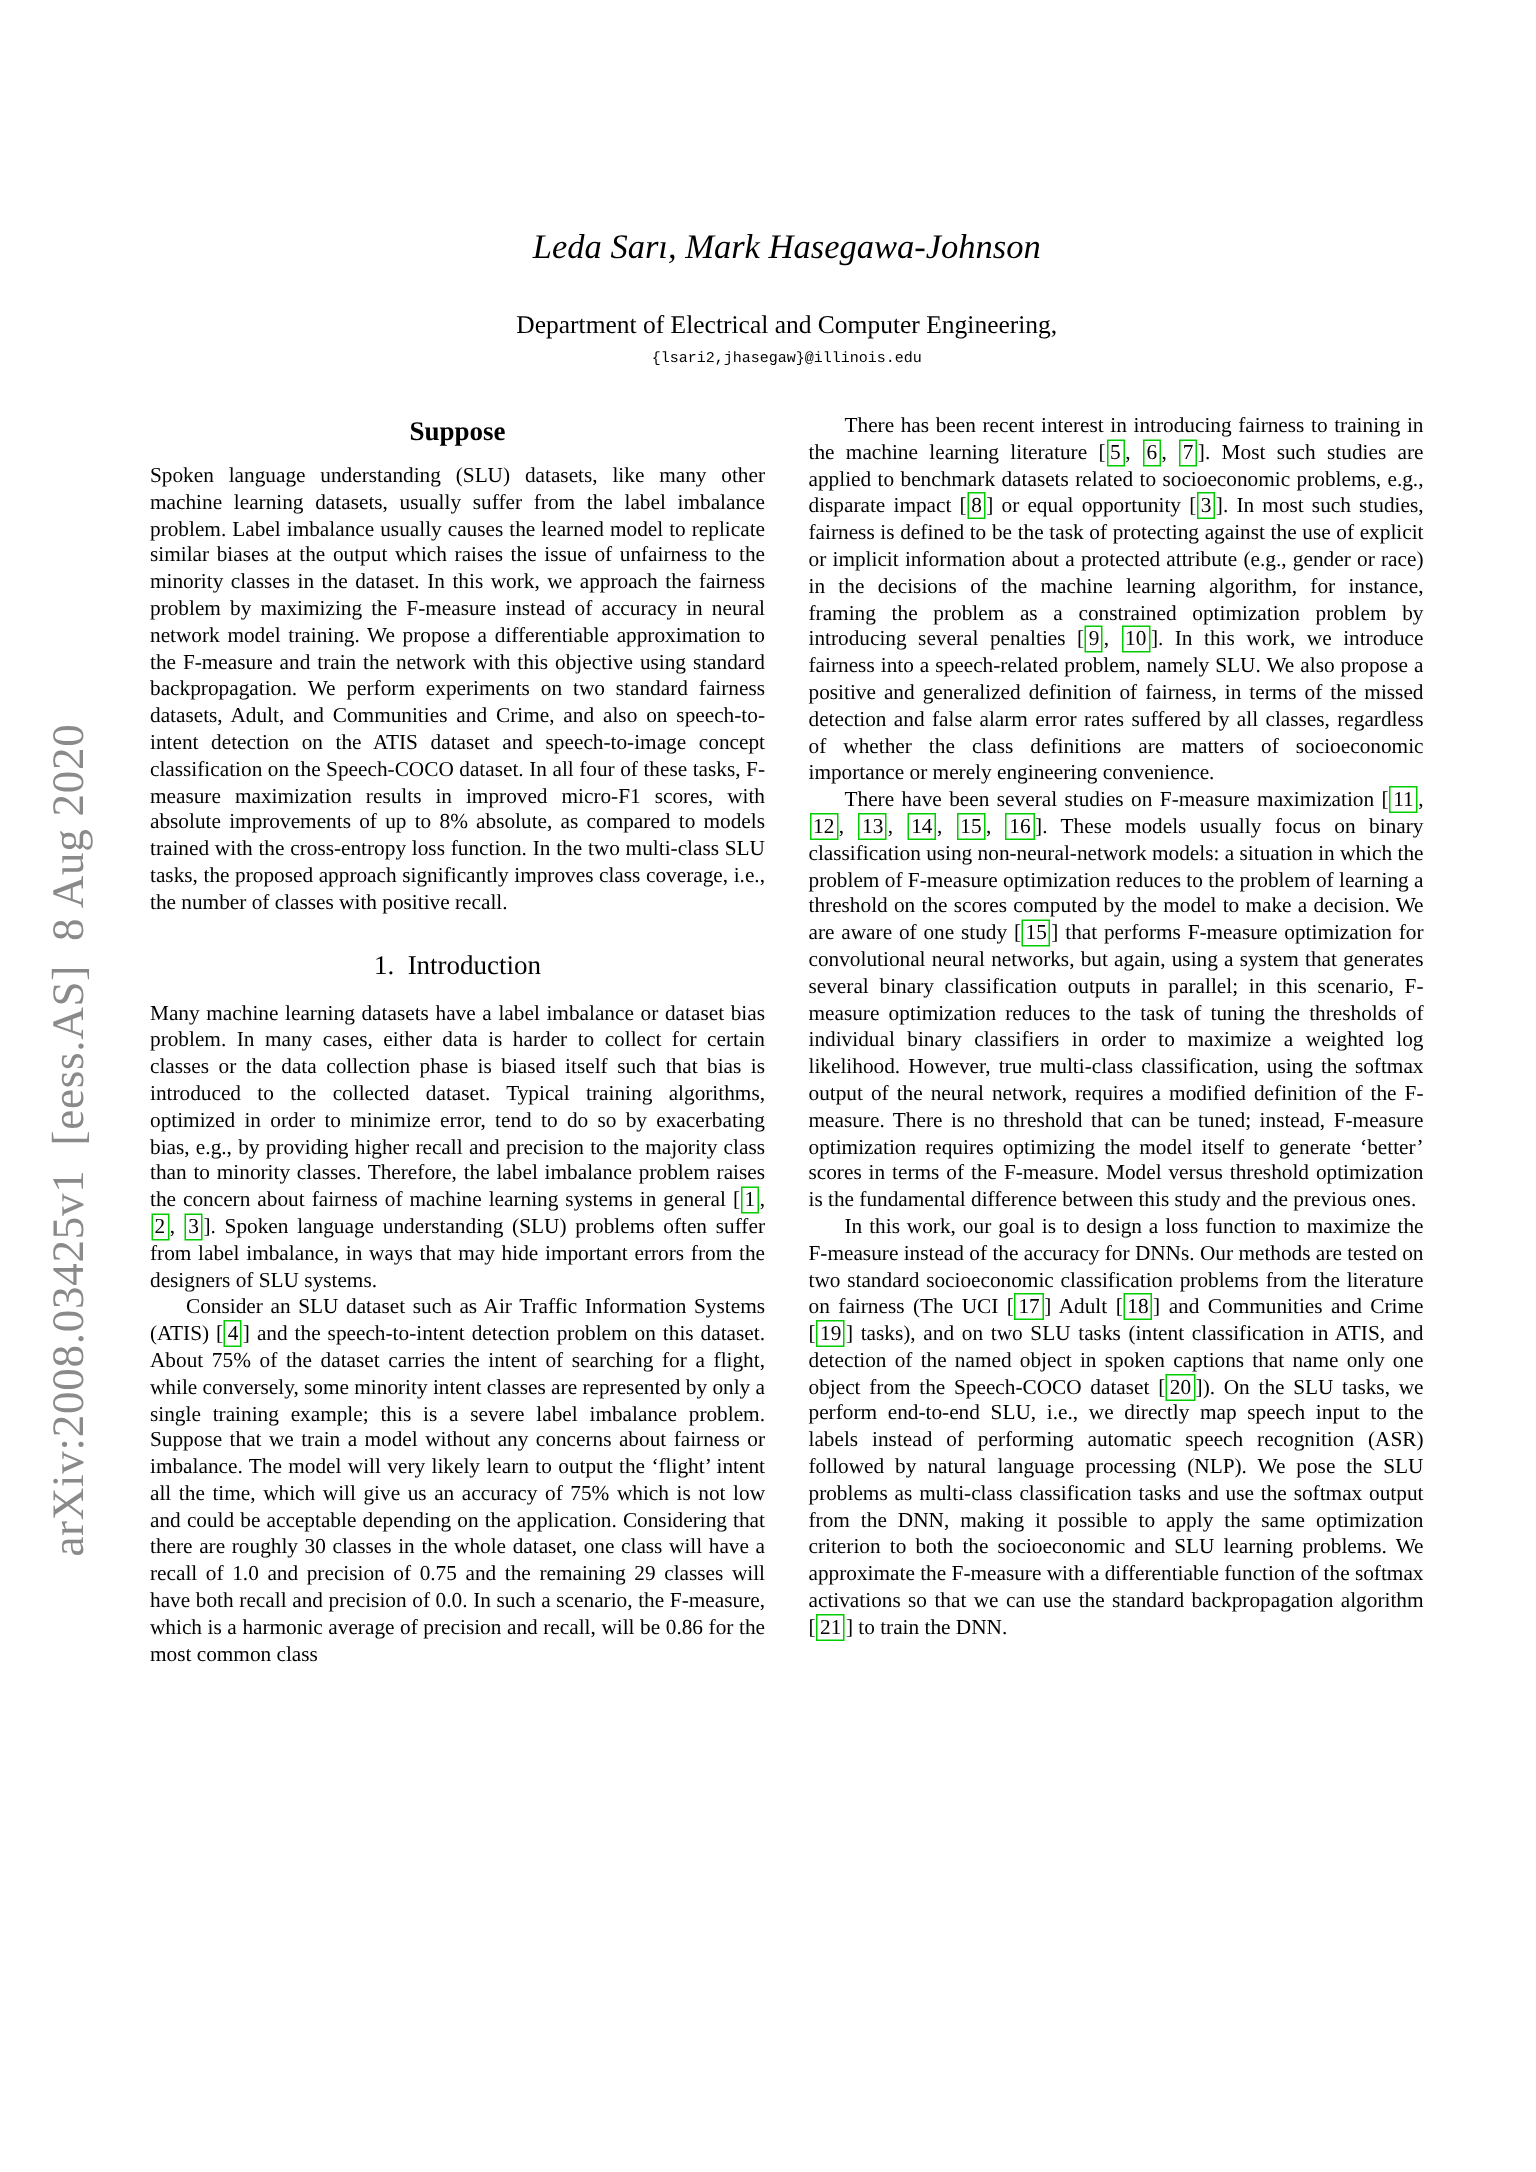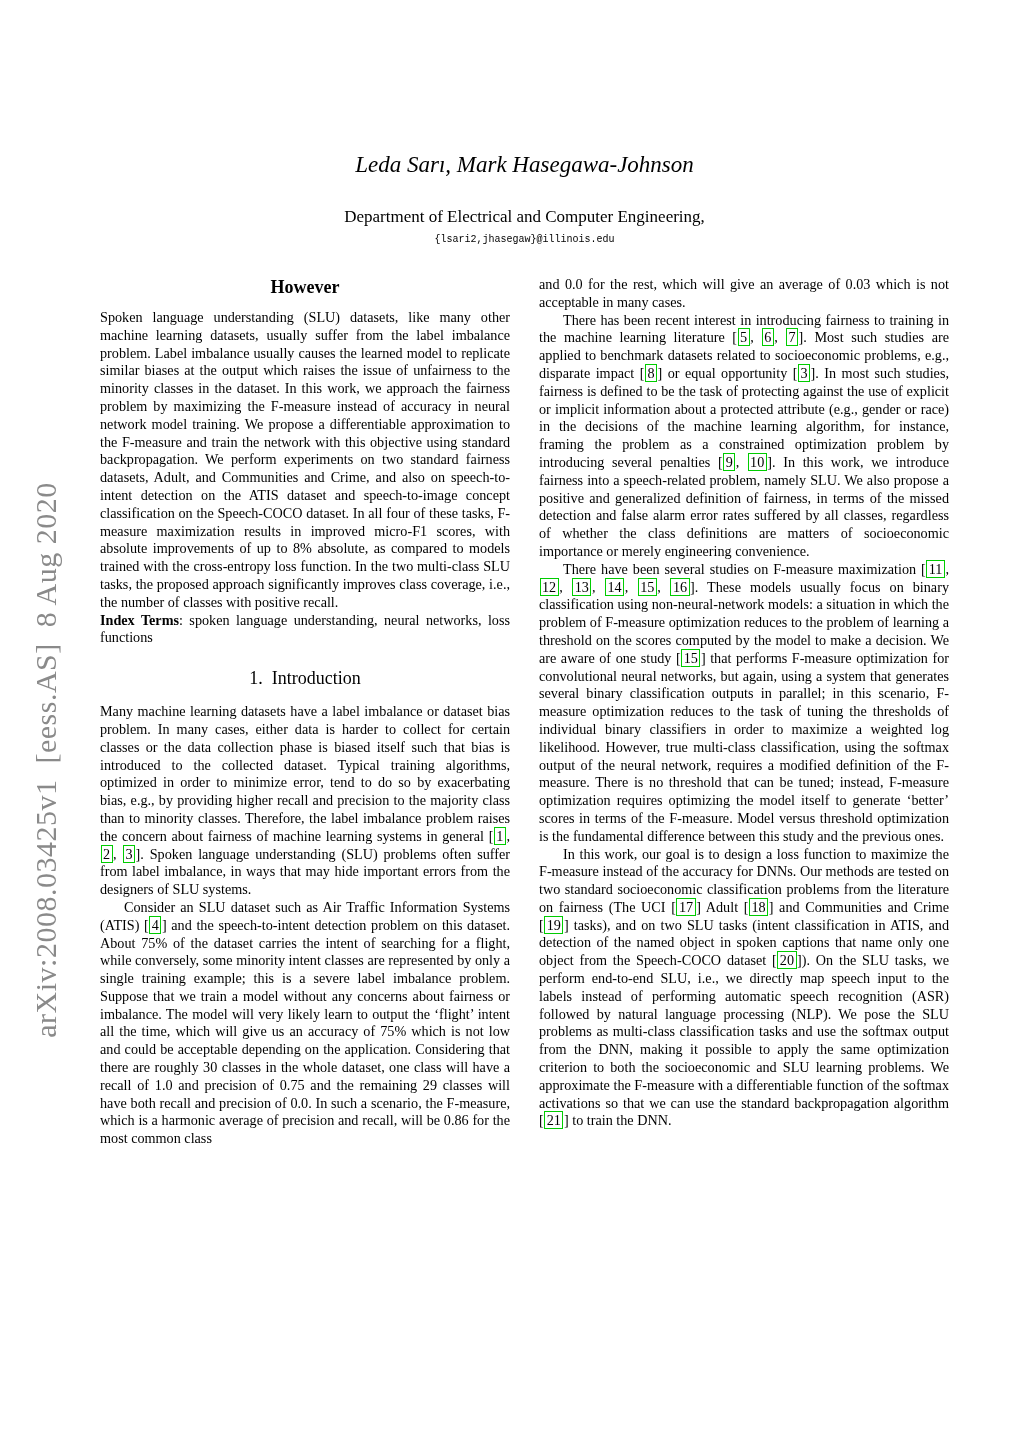--- a/index.html
+++ b/index.html
@@ -96,29 +96,27 @@
     <div class="authors">Leda Sarı, Mark Hasegawa-Johnson</div>
     <div class="affiliation">
       <div>Department of Electrical and Computer Engineering,</div>
     </div>
     <div class="email">{lsari2,jhasegaw}@illinois.edu</div>
   </div>
 
   <div class="columns">
 
     <div class="col">
-      <h2 class="col-heading">However</h2>
+      <h2 class="col-heading">Suppose</h2>
       <p class="para">Spoken language understanding (SLU) datasets, like many other machine learning datasets, usually suffer from the label imbalance problem. Label imbalance usually causes the learned model to replicate similar biases at the output which raises the issue of unfairness to the minority classes in the dataset. In this work, we approach the fairness problem by maximizing the F-measure instead of accuracy in neural network model training. We propose a differentiable approximation to the F-measure and train the network with this objective using standard backpropagation. We perform experiments on two standard fairness datasets, Adult, and Communities and Crime, and also on speech-to-intent detection on the ATIS dataset and speech-to-image concept classification on the Speech-COCO dataset. In all four of these tasks, F-measure maximization results in improved micro-F1 scores, with absolute improvements of up to 8% absolute, as compared to models trained with the cross-entropy loss function. In the two multi-class SLU tasks, the proposed approach significantly improves class coverage, i.e., the number of classes with positive recall.</p>
-      <p class="para"><b class="idx">Index Terms</b>:  spoken language understanding, neural networks, loss functions</p>
       <h2 class="section-heading">1.  Introduction</h2>
       <p class="para">Many machine learning datasets have a label imbalance or dataset bias problem. In many cases, either data is harder to collect for certain classes or the data collection phase is biased itself such that bias is introduced to the collected dataset. Typical training algorithms, optimized in order to minimize error, tend to do so by exacerbating bias, e.g., by providing higher recall and precision to the majority class than to minority classes. Therefore, the label imbalance problem raises the concern about fairness of machine learning systems in general [<span class="cite">1</span>, <span class="cite">2</span>, <span class="cite">3</span>]. Spoken language understanding (SLU) problems often suffer from label imbalance, in ways that may hide important errors from the designers of SLU systems.</p>
       <p class="para indent">Consider an SLU dataset such as Air Traffic Information Systems (ATIS) [<span class="cite">4</span>] and the speech-to-intent detection problem on this dataset. About 75% of the dataset carries the intent of searching for a flight, while conversely, some minority intent classes are represented by only a single training example; this is a severe label imbalance problem. Suppose that we train a model without any concerns about fairness or imbalance. The model will very likely learn to output the ‘flight’ intent all the time, which will give us an accuracy of 75% which is not low and could be acceptable depending on the application. Considering that there are roughly 30 classes in the whole dataset, one class will have a recall of 1.0 and precision of 0.75 and the remaining 29 classes will have both recall and precision of 0.0. In such a scenario, the F-measure, which is a harmonic average of precision and recall, will be 0.86 for the most common class</p>
     </div>
 
     <div class="col">
-      <p class="para">and 0.0 for the rest, which will give an average of 0.03 which is not acceptable in many cases.</p>
       <p class="para indent">There has been recent interest in introducing fairness to training in the machine learning literature [<span class="cite">5</span>, <span class="cite">6</span>, <span class="cite">7</span>]. Most such studies are applied to benchmark datasets related to socioeconomic problems, e.g., disparate impact [<span class="cite">8</span>] or equal opportunity [<span class="cite">3</span>]. In most such studies, fairness is defined to be the task of protecting against the use of explicit or implicit information about a protected attribute (e.g., gender or race) in the decisions of the machine learning algorithm, for instance, framing the problem as a constrained optimization problem by introducing several penalties [<span class="cite">9</span>, <span class="cite">10</span>]. In this work, we introduce fairness into a speech-related problem, namely SLU. We also propose a positive and generalized definition of fairness, in terms of the missed detection and false alarm error rates suffered by all classes, regardless of whether the class definitions are matters of socioeconomic importance or merely engineering convenience.</p>
       <p class="para indent">There have been several studies on F-measure maximization [<span class="cite">11</span>, <span class="cite">12</span>, <span class="cite">13</span>, <span class="cite">14</span>, <span class="cite">15</span>, <span class="cite">16</span>]. These models usually focus on binary classification using non-neural-network models: a situation in which the problem of F-measure optimization reduces to the problem of learning a threshold on the scores computed by the model to make a decision. We are aware of one study [<span class="cite">15</span>] that performs F-measure optimization for convolutional neural networks, but again, using a system that generates several binary classification outputs in parallel; in this scenario, F-measure optimization reduces to the task of tuning the thresholds of individual binary classifiers in order to maximize a weighted log likelihood. However, true multi-class classification, using the softmax output of the neural network, requires a modified definition of the F-measure. There is no threshold that can be tuned; instead, F-measure optimization requires optimizing the model itself to generate ‘better’ scores in terms of the F-measure. Model versus threshold optimization is the fundamental difference between this study and the previous ones.</p>
       <p class="para indent">In this work, our goal is to design a loss function to maximize the F-measure instead of the accuracy for DNNs. Our methods are tested on two standard socioeconomic classification problems from the literature on fairness (The UCI [<span class="cite">17</span>] Adult [<span class="cite">18</span>] and Communities and Crime [<span class="cite">19</span>] tasks), and on two SLU tasks (intent classification in ATIS, and detection of the named object in spoken captions that name only one object from the Speech-COCO dataset [<span class="cite">20</span>]). On the SLU tasks, we perform end-to-end SLU, i.e., we directly map speech input to the labels instead of performing automatic speech recognition (ASR) followed by natural language processing (NLP). We pose the SLU problems as multi-class classification tasks and use the softmax output from the DNN, making it possible to apply the same optimization criterion to both the socioeconomic and SLU learning problems. We approximate the F-measure with a differentiable function of the softmax activations so that we can use the standard backpropagation algorithm [<span class="cite">21</span>] to train the DNN.</p>
     </div>
 
   </div>
 </div>
 
 </body></html>

